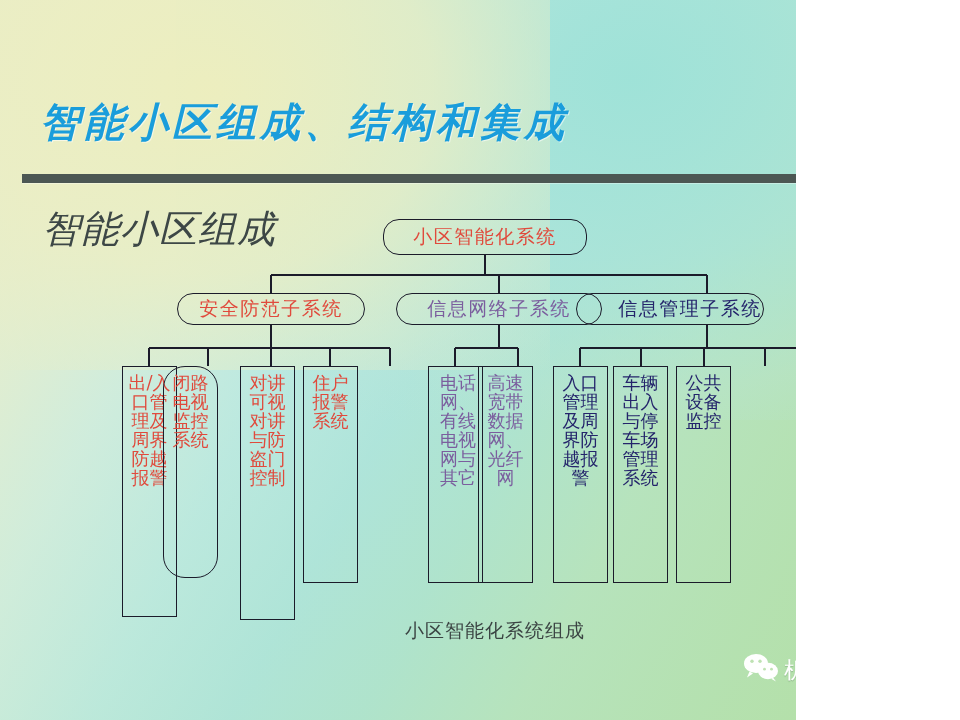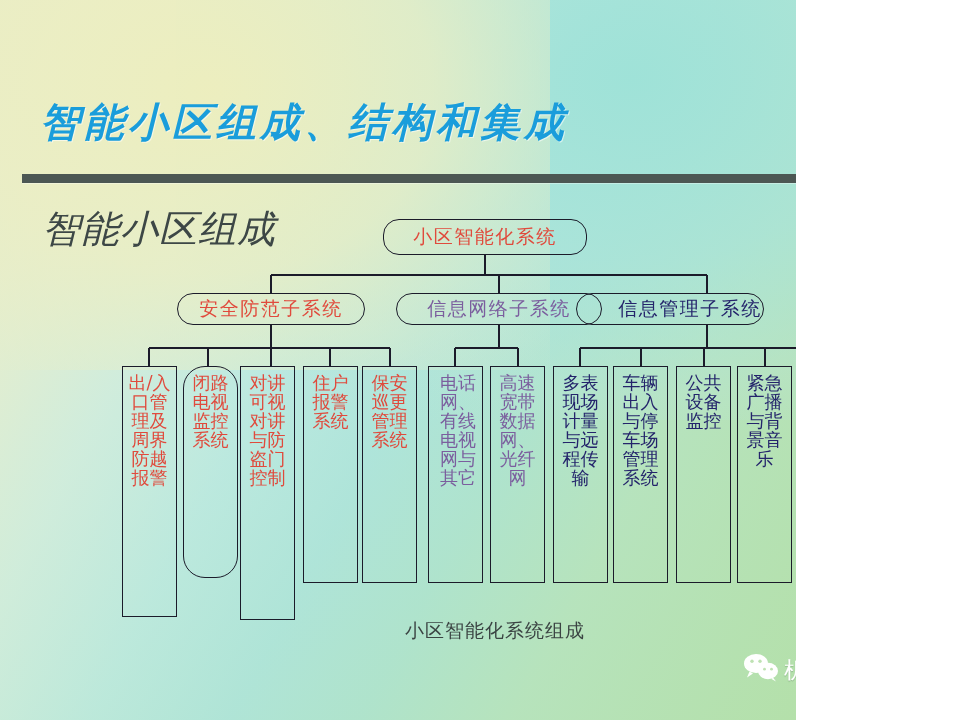--- a/index.html
+++ b/index.html
@@ -228,32 +228,30 @@
         </g>
       </svg>
 
       <div class="node root c-red" style="left:383px; top:219px; width:204px; height:36px;">小区智能化系统</div>
 
       <div class="node branch c-red" style="left:177px; top:293px; width:188px; height:32px;">安全防范子系统</div>
       <div class="node branch c-purple" style="left:396px; top:293px; width:206px; height:32px;">信息网络子系统</div>
       <div class="node branch c-navy" style="left:576px; top:293px; width:188px; height:32px;padding-left:40px;">信息管理子系统</div>
 
       <div class="node leaf c-red" style="left:122px; top:366px; width:55px; height:251px;">出/入口管理及周界防越报警</div>
-      <div class="node leaf c-red" style="left:183px; top:366px; width:55px; height:212px;border-radius:22px;">闭路电视监控系统</div>
+      <div class="node leaf c-red" style="left:163px; top:366px; width:55px; height:212px;border-radius:22px;">闭路电视监控系统</div>
       <div class="node leaf c-red" style="left:240px; top:366px; width:55px; height:254px;">对讲可视对讲与防盗门控制</div>
       <div class="node leaf c-red" style="left:303px; top:366px; width:55px; height:217px;">住户报警系统</div>
-      <div class="node leaf c-red" style="left:362px; top:366px; width:55px; height:217px;">保安巡更管理系统</div>
 
       <div class="node leaf c-purple" style="left:428px; top:366px; width:55px; height:217px;padding-left:8px;">电话网、有线电视网与其它</div>
-      <div class="node leaf c-purple" style="left:490px; top:366px; width:55px; height:217px;">高速宽带数据网、光纤网</div>
-
-      <div class="node leaf c-navy" style="left:553px; top:366px; width:55px; height:217px;">多表现场计量与远程传输</div>
+      <div class="node leaf c-purple" style="left:478px; top:366px; width:55px; height:217px;">高速宽带数据网、光纤网</div>
+
+      <div class="node leaf c-navy" style="left:553px; top:366px; width:55px; height:217px;">入口管理及周界防越报警</div>
       <div class="node leaf c-navy" style="left:613px; top:366px; width:55px; height:217px;">车辆出入与停车场管理系统</div>
       <div class="node leaf c-navy" style="left:676px; top:366px; width:55px; height:217px;">公共设备监控</div>
-      <div class="node leaf c-navy" style="left:737px; top:366px; width:55px; height:217px;">紧急广播与背景音乐</div>
 
     </div>
 
     <div id="figure-caption">小区智能化系统组成</div>
 
     <div id="watermark">
       <span class="wechat-icon">
         <svg width="40" height="30" viewBox="0 0 40 30" aria-hidden="true">
           <ellipse cx="14" cy="11.5" rx="12" ry="9.6" fill="#ffffff"></ellipse>
           <path d="M7.5,19.5 L5,25.5 L11,21.5 Z" fill="#ffffff"></path>

